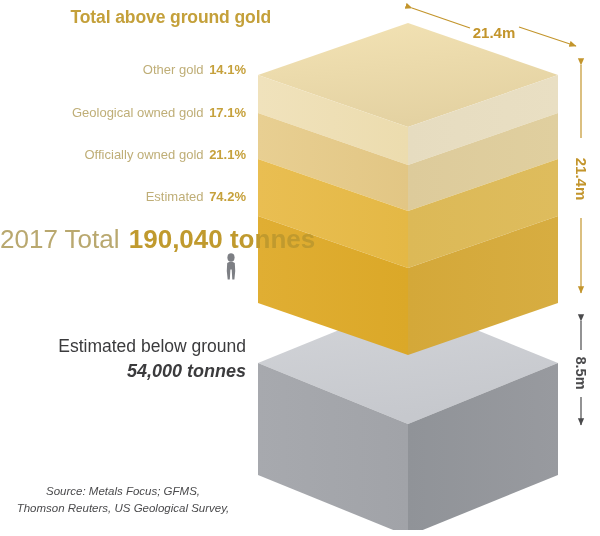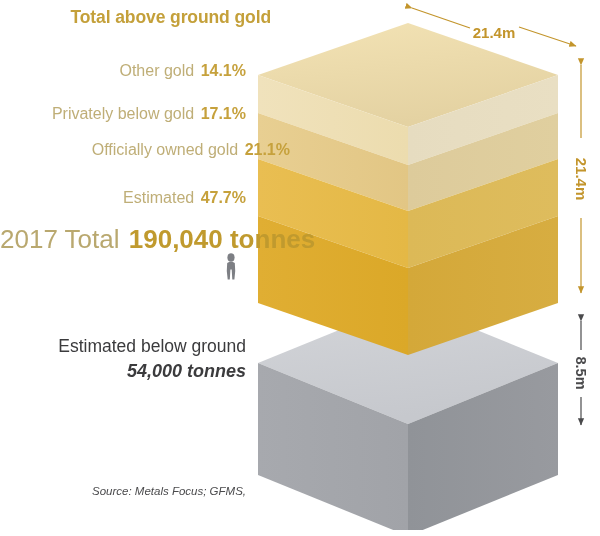--- a/index.html
+++ b/index.html
@@ -40,32 +40,32 @@
     letter-spacing:-0.1px;
     text-align:right;
     white-space:nowrap;
     margin-left:25px;
   }
   .legend-row{
     position:absolute;
     left:0; width:246px;
     text-align:right;
     white-space:nowrap;
-    font-size:16px;
+    font-size:13px;
     color:#bfae77;
     font-weight:400;
   }
   .legend-row .val{
     font-weight:bold;
     color:#c6a13c;
     margin-left:2px;
   }
   .r-other{ top:62px; }
   .r-priv { top:105px; }
-  .r-off  { top:141px;padding-left:44px; }
+  .r-off  { top:147px; }
   .r-jew  { top:189px; }
 
   .total-row{
     position:absolute;
     left:0; top:224px; width:246px;
     text-align:right;
     white-space:nowrap;
     font-size:26px;
     color:#b9a86f;
     font-weight:400;
@@ -92,21 +92,21 @@
     font-size:18px;
     font-weight:bold;
     white-space:nowrap;
     line-height:1.35;
     font-style:italic;
   }
 
   .source{
     position:absolute;
     left:0; top:483px; width:246px;
-    text-align:right;
+    text-align:center;
     font-size:11.5px;
     font-style:italic;
     color:#4a4a4c;
     line-height:1.45;
   }
 
   
   #art{
     position:absolute;
     left:0; top:0;
@@ -250,42 +250,43 @@
   <div class="left-col">
 
     <div class="title">Total above ground gold</div>
 
     <div class="legend-row r-other">
       <span>Other gold</span>
       <span class="val">14.1%</span>
     </div>
 
     <div class="legend-row r-priv">
-      <span>Privately below gold</span>
+      <span>Geological owned gold</span>
       <span class="val">17.1%</span>
     </div>
 
     <div class="legend-row r-off">
       <span>Officially owned gold</span>
       <span class="val">21.1%</span>
     </div>
 
     <div class="legend-row r-jew">
       <span>Estimated</span>
-      <span class="val">47.7%</span>
+      <span class="val">74.2%</span>
     </div>
 
     <div class="total-row">
       <span>2017 Total</span>
       <span class="val">190,040 tonnes</span>
     </div>
 
     <div class="below-block">
       <div class="below-line1">Estimated below ground</div>
       <div class="below-line2">54,000 tonnes</div>
     </div>
 
     <div class="source">
       <div>Source: Metals Focus; GFMS,</div>
+      <div>Thomson Reuters, US Geological Survey,</div>
     </div>
 
   </div>
 </div>
 
 </body></html>

